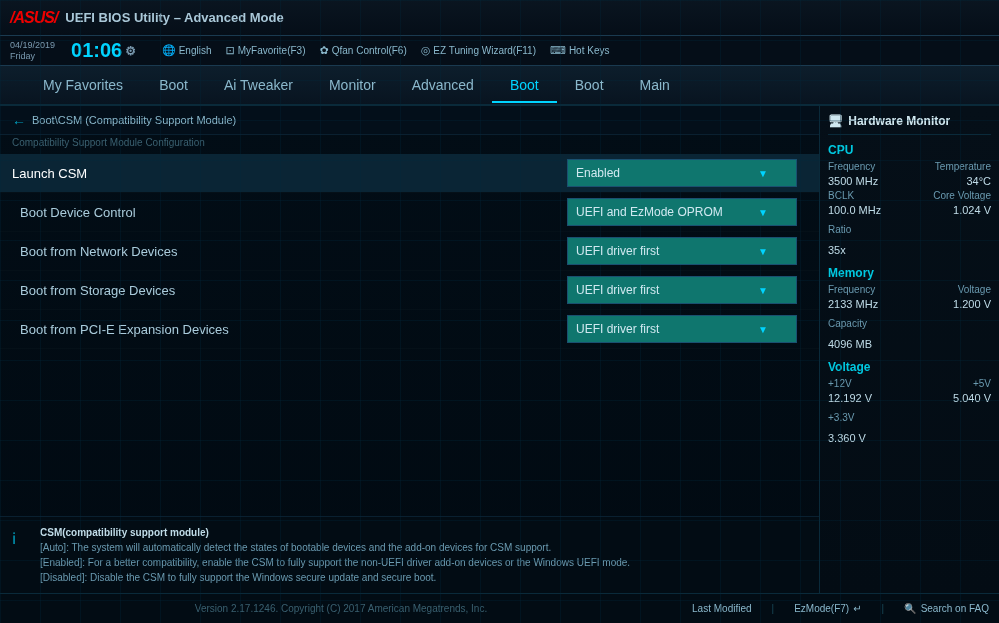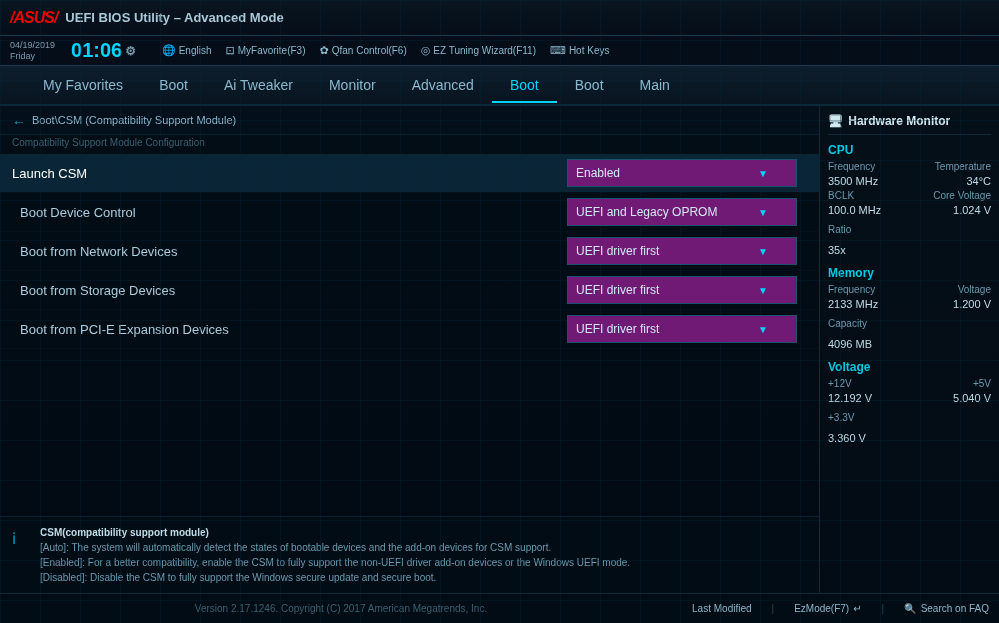--- a/index.html
+++ b/index.html
@@ -201,21 +201,21 @@
     }
 
     .setting-value {
       display: flex;
       align-items: center;
       gap: 4px;
       min-width: 240px;
     }
 
     .dropdown {
-      background: #701a75;
+      background: #0f766e;
       border: 1px solid #1a5070;
       color: #d0e8f0;
       font-size: 12px;
       padding: 4px 28px 4px 8px;
       width: 230px;
       height: 28px;
       position: relative;
       display: flex;
       align-items: center;
       justify-content: space-between;
@@ -423,21 +423,21 @@
             <span>Enabled</span>
             <span class="dropdown-arrow">▼</span>
           </div>
         </div>
       </div>
 
       <div class="setting-row">
         <span class="setting-label">Boot Device Control</span>
         <div class="setting-value">
           <div class="dropdown">
-            <span>UEFI and Legacy OPROM</span>
+            <span>UEFI and EzMode OPROM</span>
             <span class="dropdown-arrow">▼</span>
           </div>
         </div>
       </div>
 
       <div class="setting-row">
         <span class="setting-label">Boot from Network Devices</span>
         <div class="setting-value">
           <div class="dropdown">
             <span>UEFI driver first</span>

